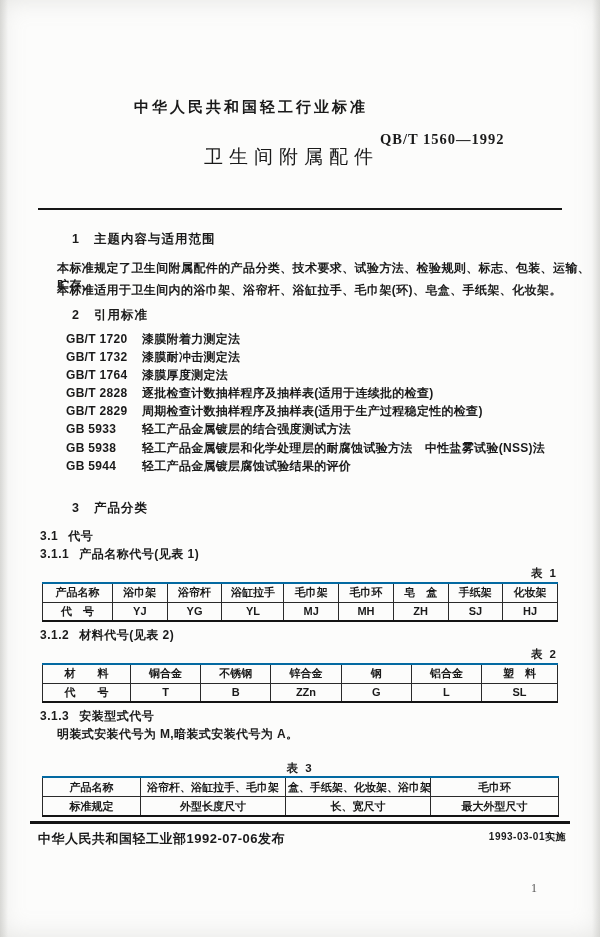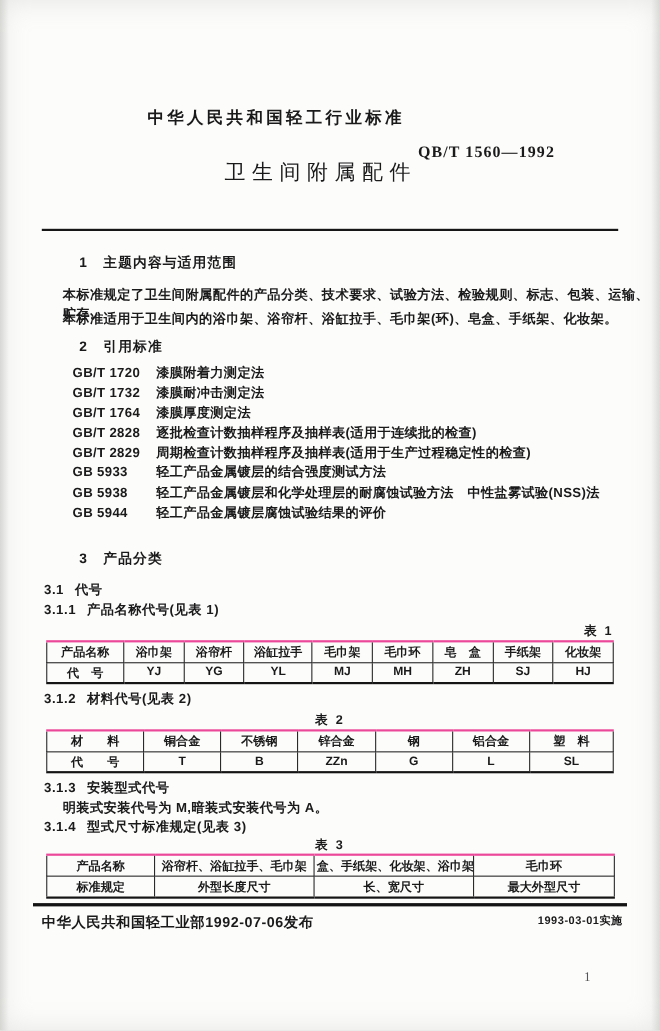--- a/index.html
+++ b/index.html
@@ -37,37 +37,37 @@
   .reflist   { top:331px; left:66px; width:500px; }
   .ref-item  { height:18.1px; font-size:12px; font-weight:600; letter-spacing:.3px; white-space:nowrap; }
   .ref-code  { display:inline-block; width:76px; }
 
   .sec3      { top:500px; left:40px; }
   .s31       { top:528px; left:40px; }
   .s311      { top:546px; left:40px; }
   .cap1      { top:566px; left:42px; width:516px; text-align:right; font-size:11.5px; font-weight:600; letter-spacing:2px; }
   .tbl1      { top:582px; left:42px; }
   .s312      { top:627px; left:40px; }
-  .cap2      { top:647px; left:42px; width:516px; text-align:center; font-size:11.5px; font-weight:600; letter-spacing:2px; }
+  .cap2      { top:647px; left:42px; width:516px; text-align:right; font-size:11.5px; font-weight:600; letter-spacing:2px; }
   .tbl2      { top:663px; left:42px; }
   .s313      { top:708px; left:40px; }
   .s313-body { top:726px; left:57px; }
   .s314      { top:743px; left:40px; }
   .cap3      { top:761px; left:42px; width:516px; text-align:center; font-size:11.5px; font-weight:600; letter-spacing:2px; }
   .tbl3      { top:776px; left:42px; }
 
   table { border-collapse:collapse; width:516px; table-layout:fixed; }
   td {
     border:1px solid #2a2a2a;
     text-align:center; vertical-align:middle;
     font-size:11px; font-weight:600;
     height:19px; padding:1px 2px;
     white-space:nowrap; overflow:hidden;
   }
-  tr:first-child td { border-top:2px solid #ec4899; }
+  tr:first-child td { border-top:2px solid #0369a1; }
   tr:last-child  td { border-bottom:2px solid #141414; }
   .tbl3 td { height:19.5px; }
 
   
   .rule-bottom { top:821px; left:30px; width:540px; height:3px; background:#141414; }
   .foot-left   { top:830px; left:38px;  font-size:13px; font-weight:700; letter-spacing:.5px; }
   .foot-right  { top:830px; right:34px; font-size:10px; font-weight:700; letter-spacing:.5px; }
   .page-num    { top:881px; left:531px; font-size:12px; font-weight:400; color:#555; font-family:"Liberation Serif", serif; }
 
   
@@ -189,23 +189,20 @@
       <td>SL</td>
     </tr>
   </tbody>
     </table>
 
   <div class="abs s313 h-sub">
     <span class="numsub">3.1.3</span><span>安装型式代号</span>
   </div>
   <div class="abs s313-body bodytx">明装式安装代号为 M,暗装式安装代号为 A。</div>
 
-  <div class="abs s314 h-sub">
-    <span class="numsub">3.1.4</span><span>型式尺寸标准规定(见表 3)</span>
-  </div>
   <div class="abs cap3">表 3</div>
   <table class="abs tbl3">
     <colgroup>
         <col style="width:98px">
         <col style="width:145px">
         <col style="width:145px">
         <col style="width:128px">
       </colgroup>
     <tbody>
         <tr>

